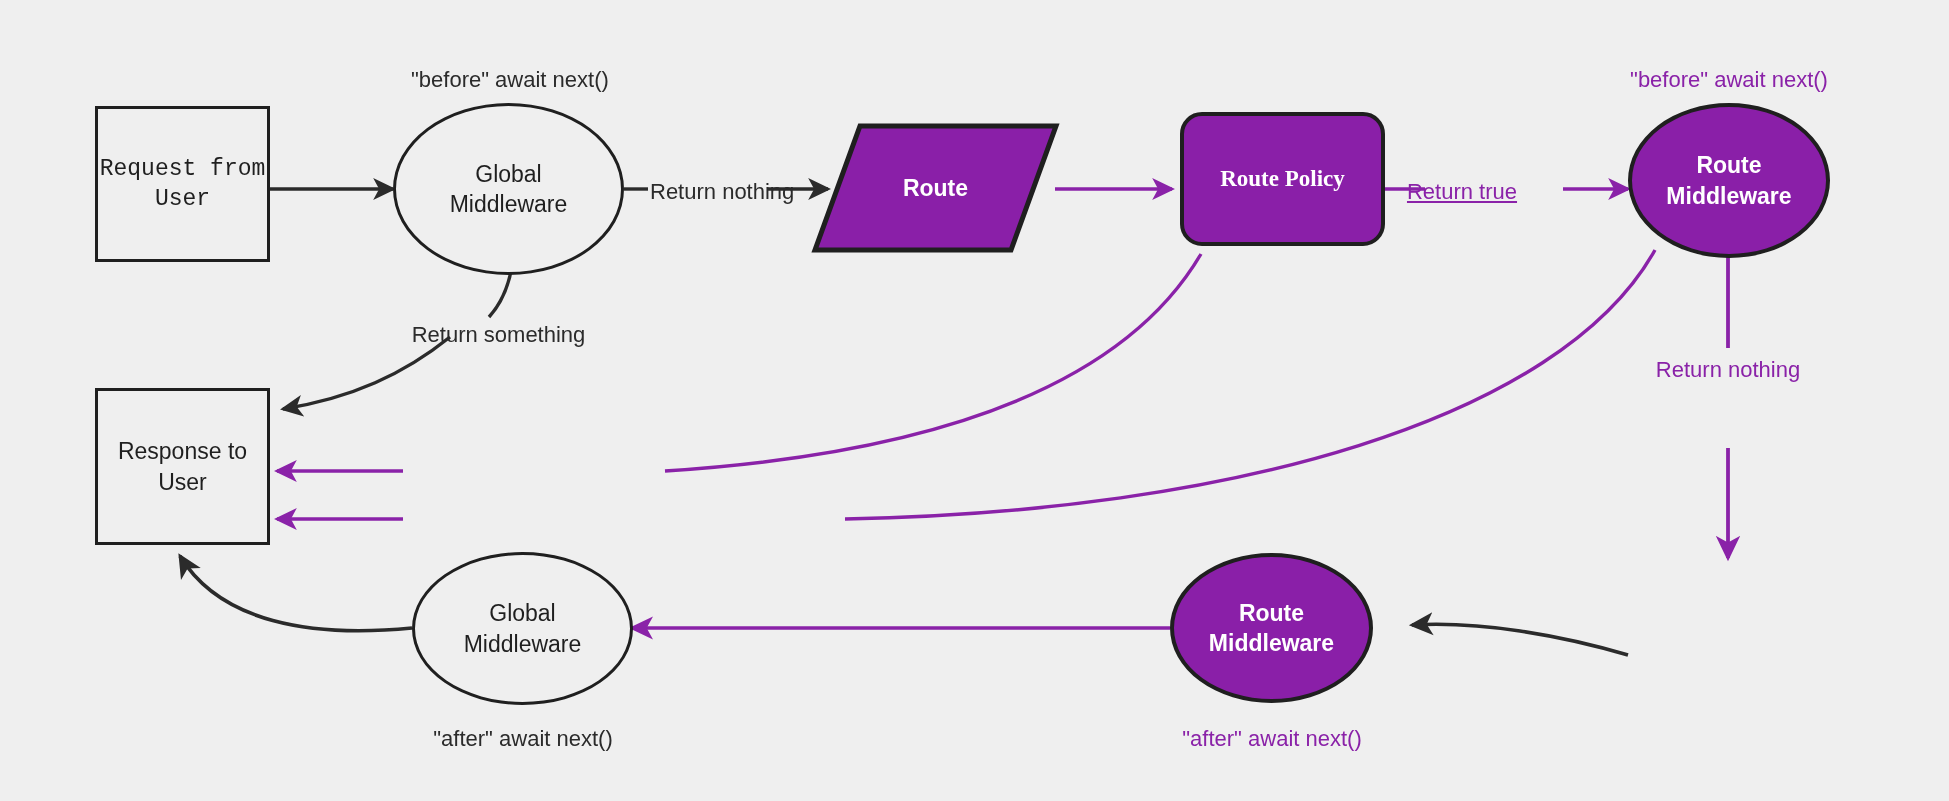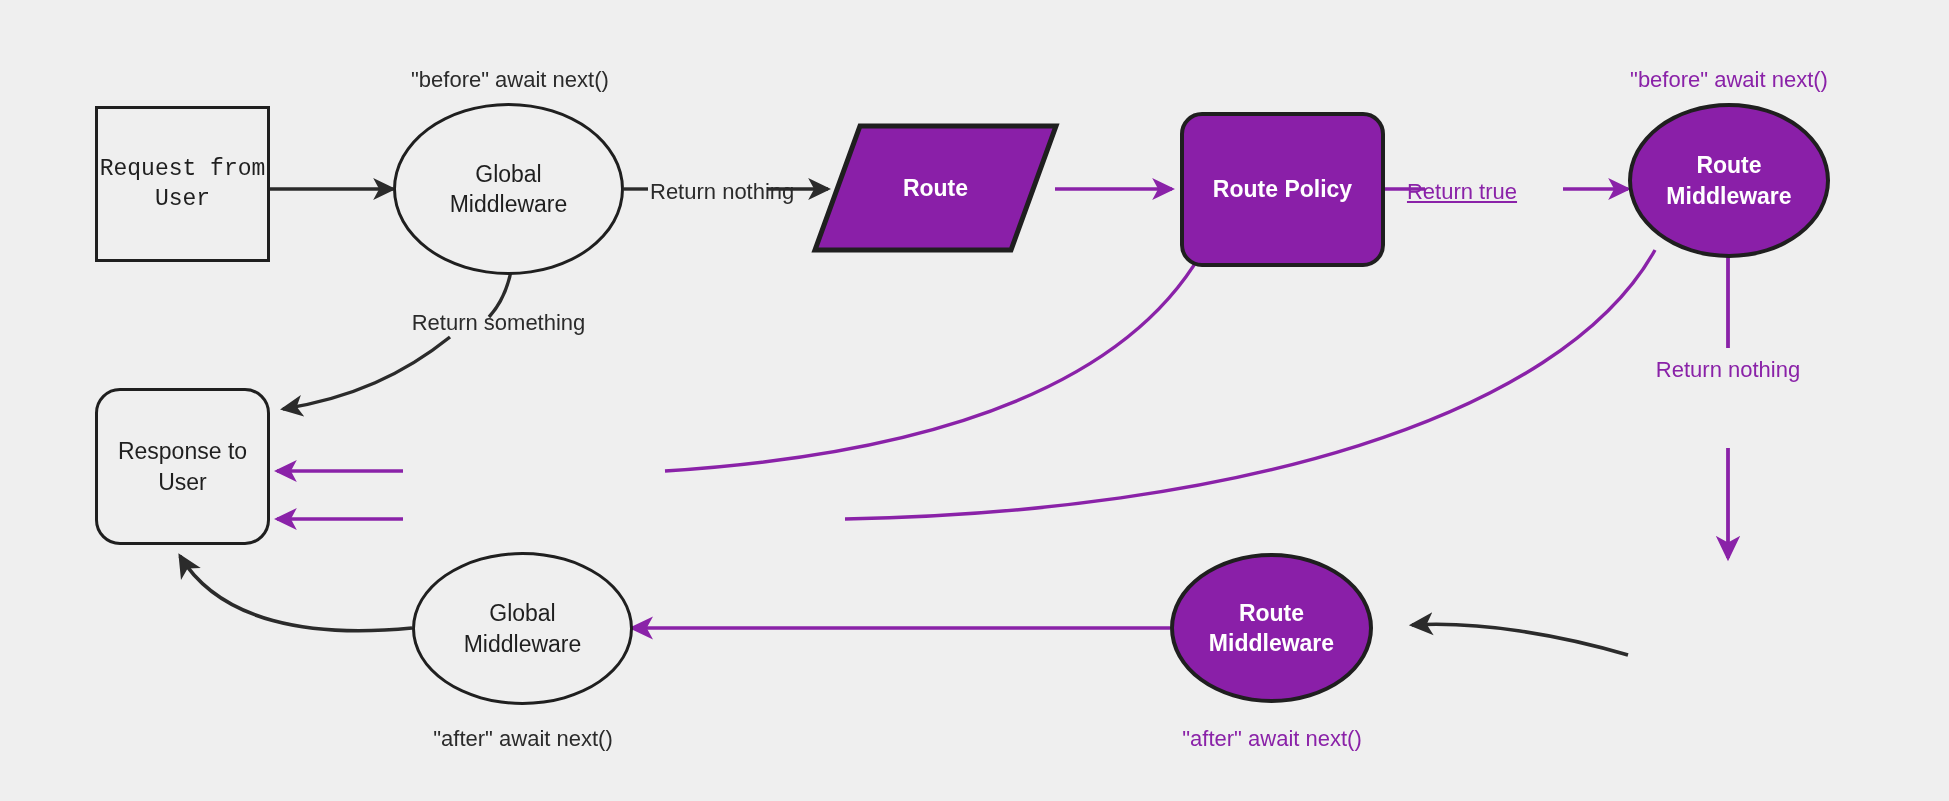--- a/index.html
+++ b/index.html
@@ -172,21 +172,21 @@
     </div>
   </div>
 
   <div class="para purple" style="left:812px; top:123px; width:247px; height:130px;">
     <svg width="247" height="130" viewBox="0 0 247 130" xmlns="http://www.w3.org/2000/svg">
       <polygon points="48,3 244,3 199,127 3,127" fill="#8a1fa8" stroke="#1f1f1f" stroke-width="5"></polygon>
     </svg>
     <div class="para-label">Route</div>
   </div>
 
-  <div class="node roundrect" style="left:1180px; top:112px; width:205px; height:155px;">
+  <div class="node roundrect" style="left:1180px; top:112px; width:205px; height:134px;font-family:Liberation Serif, serif;">
     <span>Route Policy</span>
   </div>
 
   <div class="node ellipse purple" style="left:1628px; top:103px; width:202px; height:155px;">
     <div>
       <div>Route</div>
       <div>Middleware</div>
     </div>
   </div>
 
@@ -198,34 +198,34 @@
     </div>
   </div>
 
   <div class="node ellipse plain" style="left:412px; top:552px; width:221px; height:153px;">
     <div>
       <div>Global</div>
       <div>Middleware</div>
     </div>
   </div>
 
-  <div class="node rect" style="left:95px; top:388px; width:175px; height:157px;border-radius:25px;">
+  <div class="node rect" style="left:95px; top:388px; width:175px; height:157px;">
     <div>
       <div>Response to</div>
       <div>User</div>
     </div>
   </div>
 
   <div class="edge-label lbl-dark" style="left:411px; top:65px; width:196px;">"before" await next()</div>
 
   <div class="edge-label lbl-purple" style="left:1628px; top:65px; width:202px;">"before" await next()</div>
 
   <div class="edge-label lbl-dark" style="left:650px; top:177px; width:116px;">Return nothing</div>
 
-  <div class="edge-label lbl-dark" style="left:410px; top:308px; width:177px;">Return something</div>
+  <div class="edge-label lbl-dark" style="left:410px; top:320px; width:177px;">Return something</div>
 
   <div class="edge-label lbl-purple" style="left:1396px; top:177px; width:132px;text-decoration:underline;">Return true</div>
 
 
 
   <div class="edge-label lbl-purple" style="left:1620px; top:355px; width:216px;">
     <div>Return nothing</div>
   </div>
 
   <div class="edge-label lbl-dark" style="left:418px; top:724px; width:210px;">"after" await next()</div>

